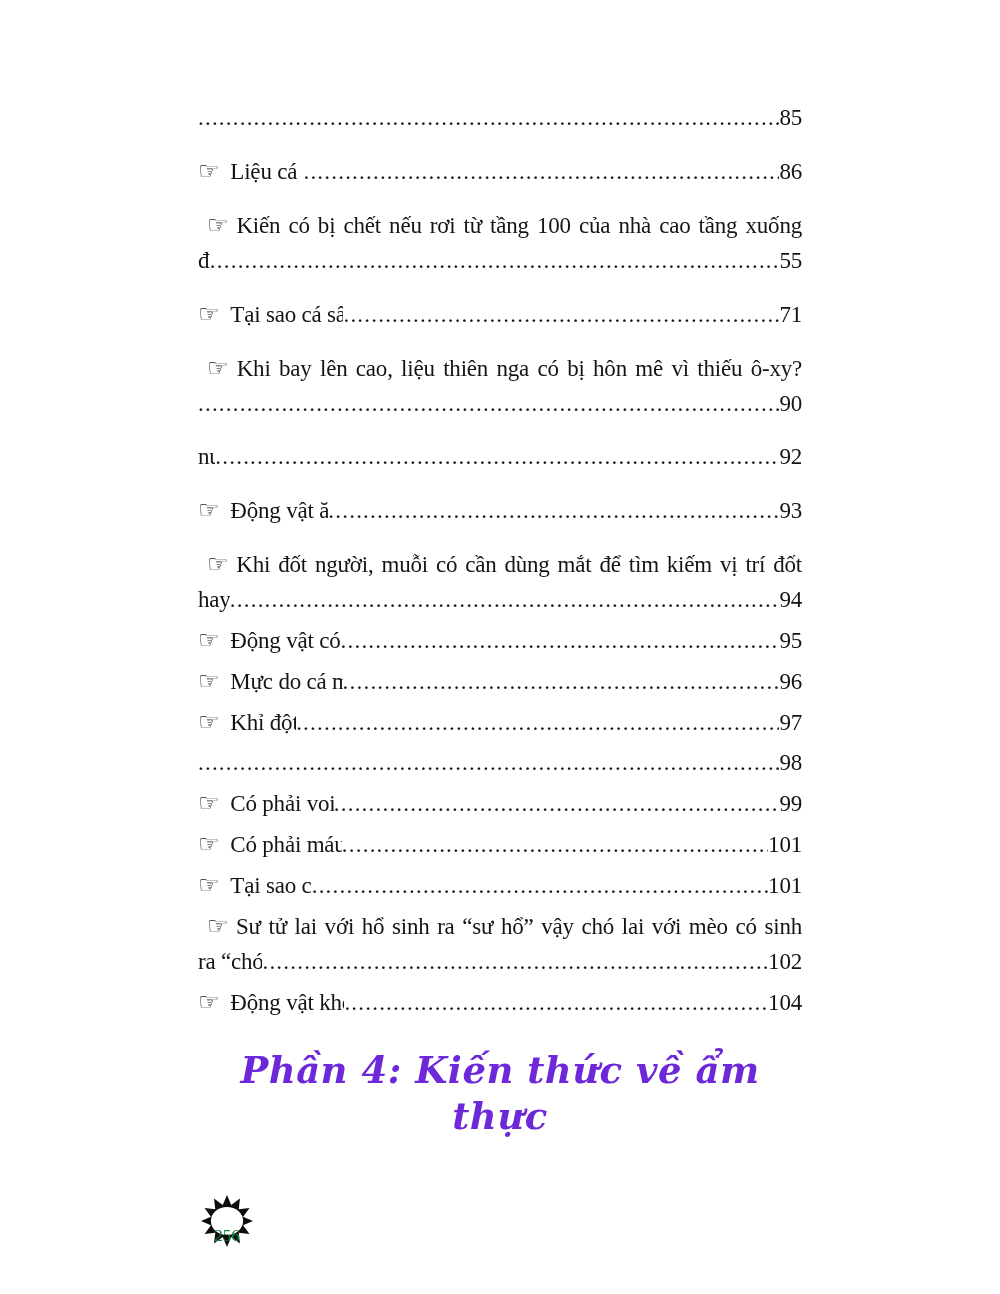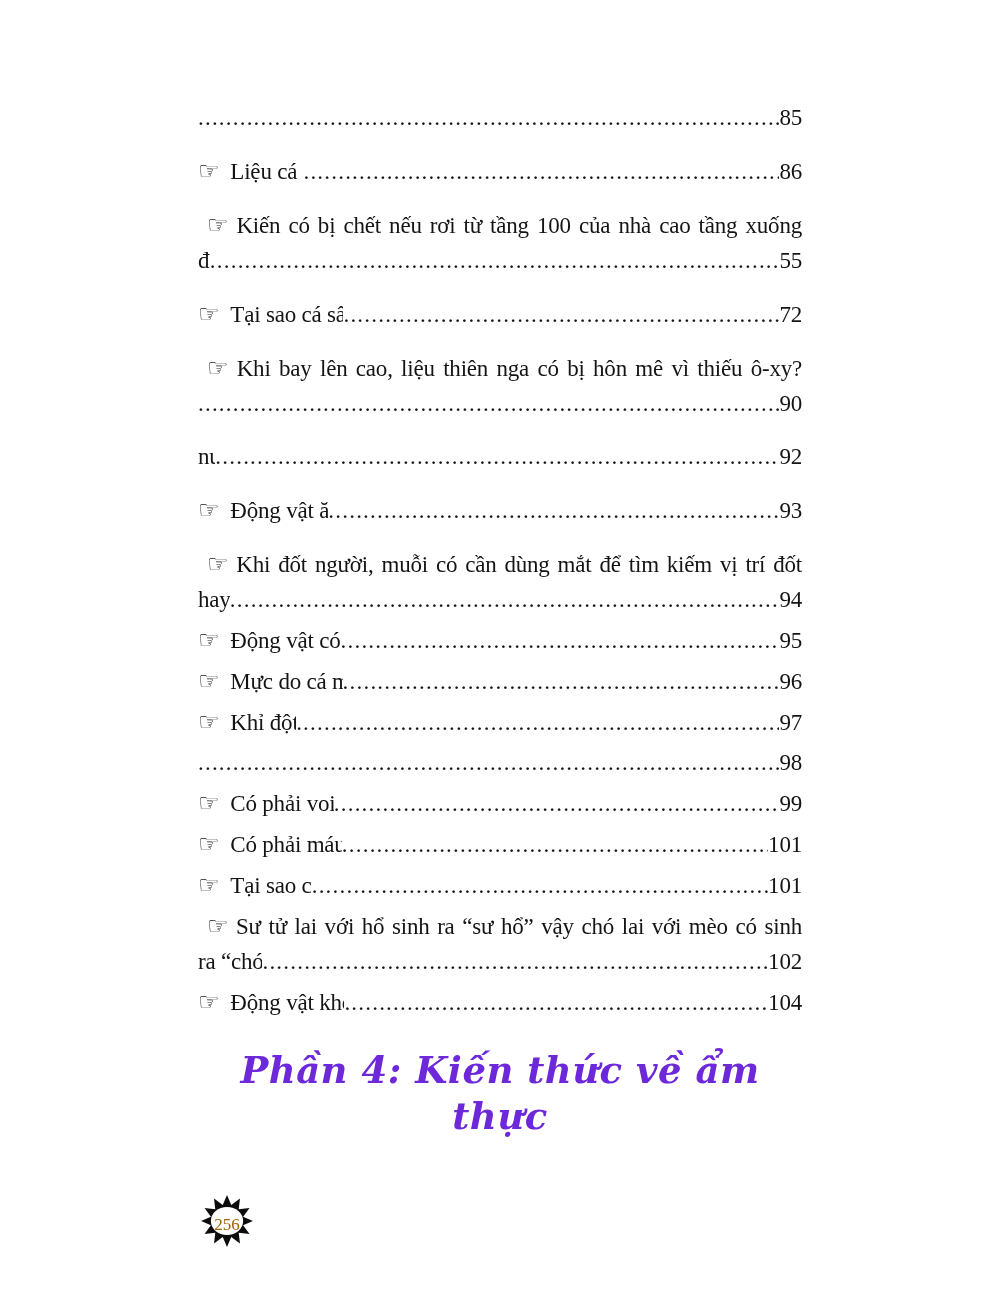--- a/index.html
+++ b/index.html
@@ -78,29 +78,29 @@
     position: absolute;
     left: 200px;
     top: 1194px;
     width: 54px;
     height: 54px;
   }
   .page-badge svg { display: block; width: 54px; height: 54px; }
   .badge-num {
     position: absolute;
     left: 0;
-    top: 4px;
+    top: 15px;
     width: 54px;
     height: 54px;
     display: flex;
     align-items: center;
     justify-content: center;
     font-family: "Liberation Serif", serif;
     font-size: 17px;
-    color: #a16207;
+    color: #15803d;
   }
 </style>
 </head>
 <body>
 
 <div class="page">
   <div class="content">
     <div id="toc-entries">
         <div class="entry loose">
           <div class="row leaderrow">
@@ -122,21 +122,21 @@
             <span class="prefix">đất?</span>
             <span class="leader"></span>
             <span class="pagenum">55</span>
           </div>
         </div>
         <div class="entry loose">
           <div class="row leaderrow">
             <span class="hand">☞</span>
             <span class="prefix">Tại sao cá sấu lại chảy nước mắt khi ăn thịt con mồi</span>
             <span class="leader"></span>
-            <span class="pagenum">72</span>
+            <span class="pagenum">71</span>
           </div>
         </div>
         <div class="entry loose">
           <div class="row justify"><span class="hand">☞</span><span> Khi bay lên cao, liệu thiên nga có bị hôn mê vì thiếu ô-xy?</span></div>
           <div class="row leaderrow">
             <span class="leader"></span>
             <span class="pagenum">90</span>
           </div>
         </div>
         <div class="entry loose">

